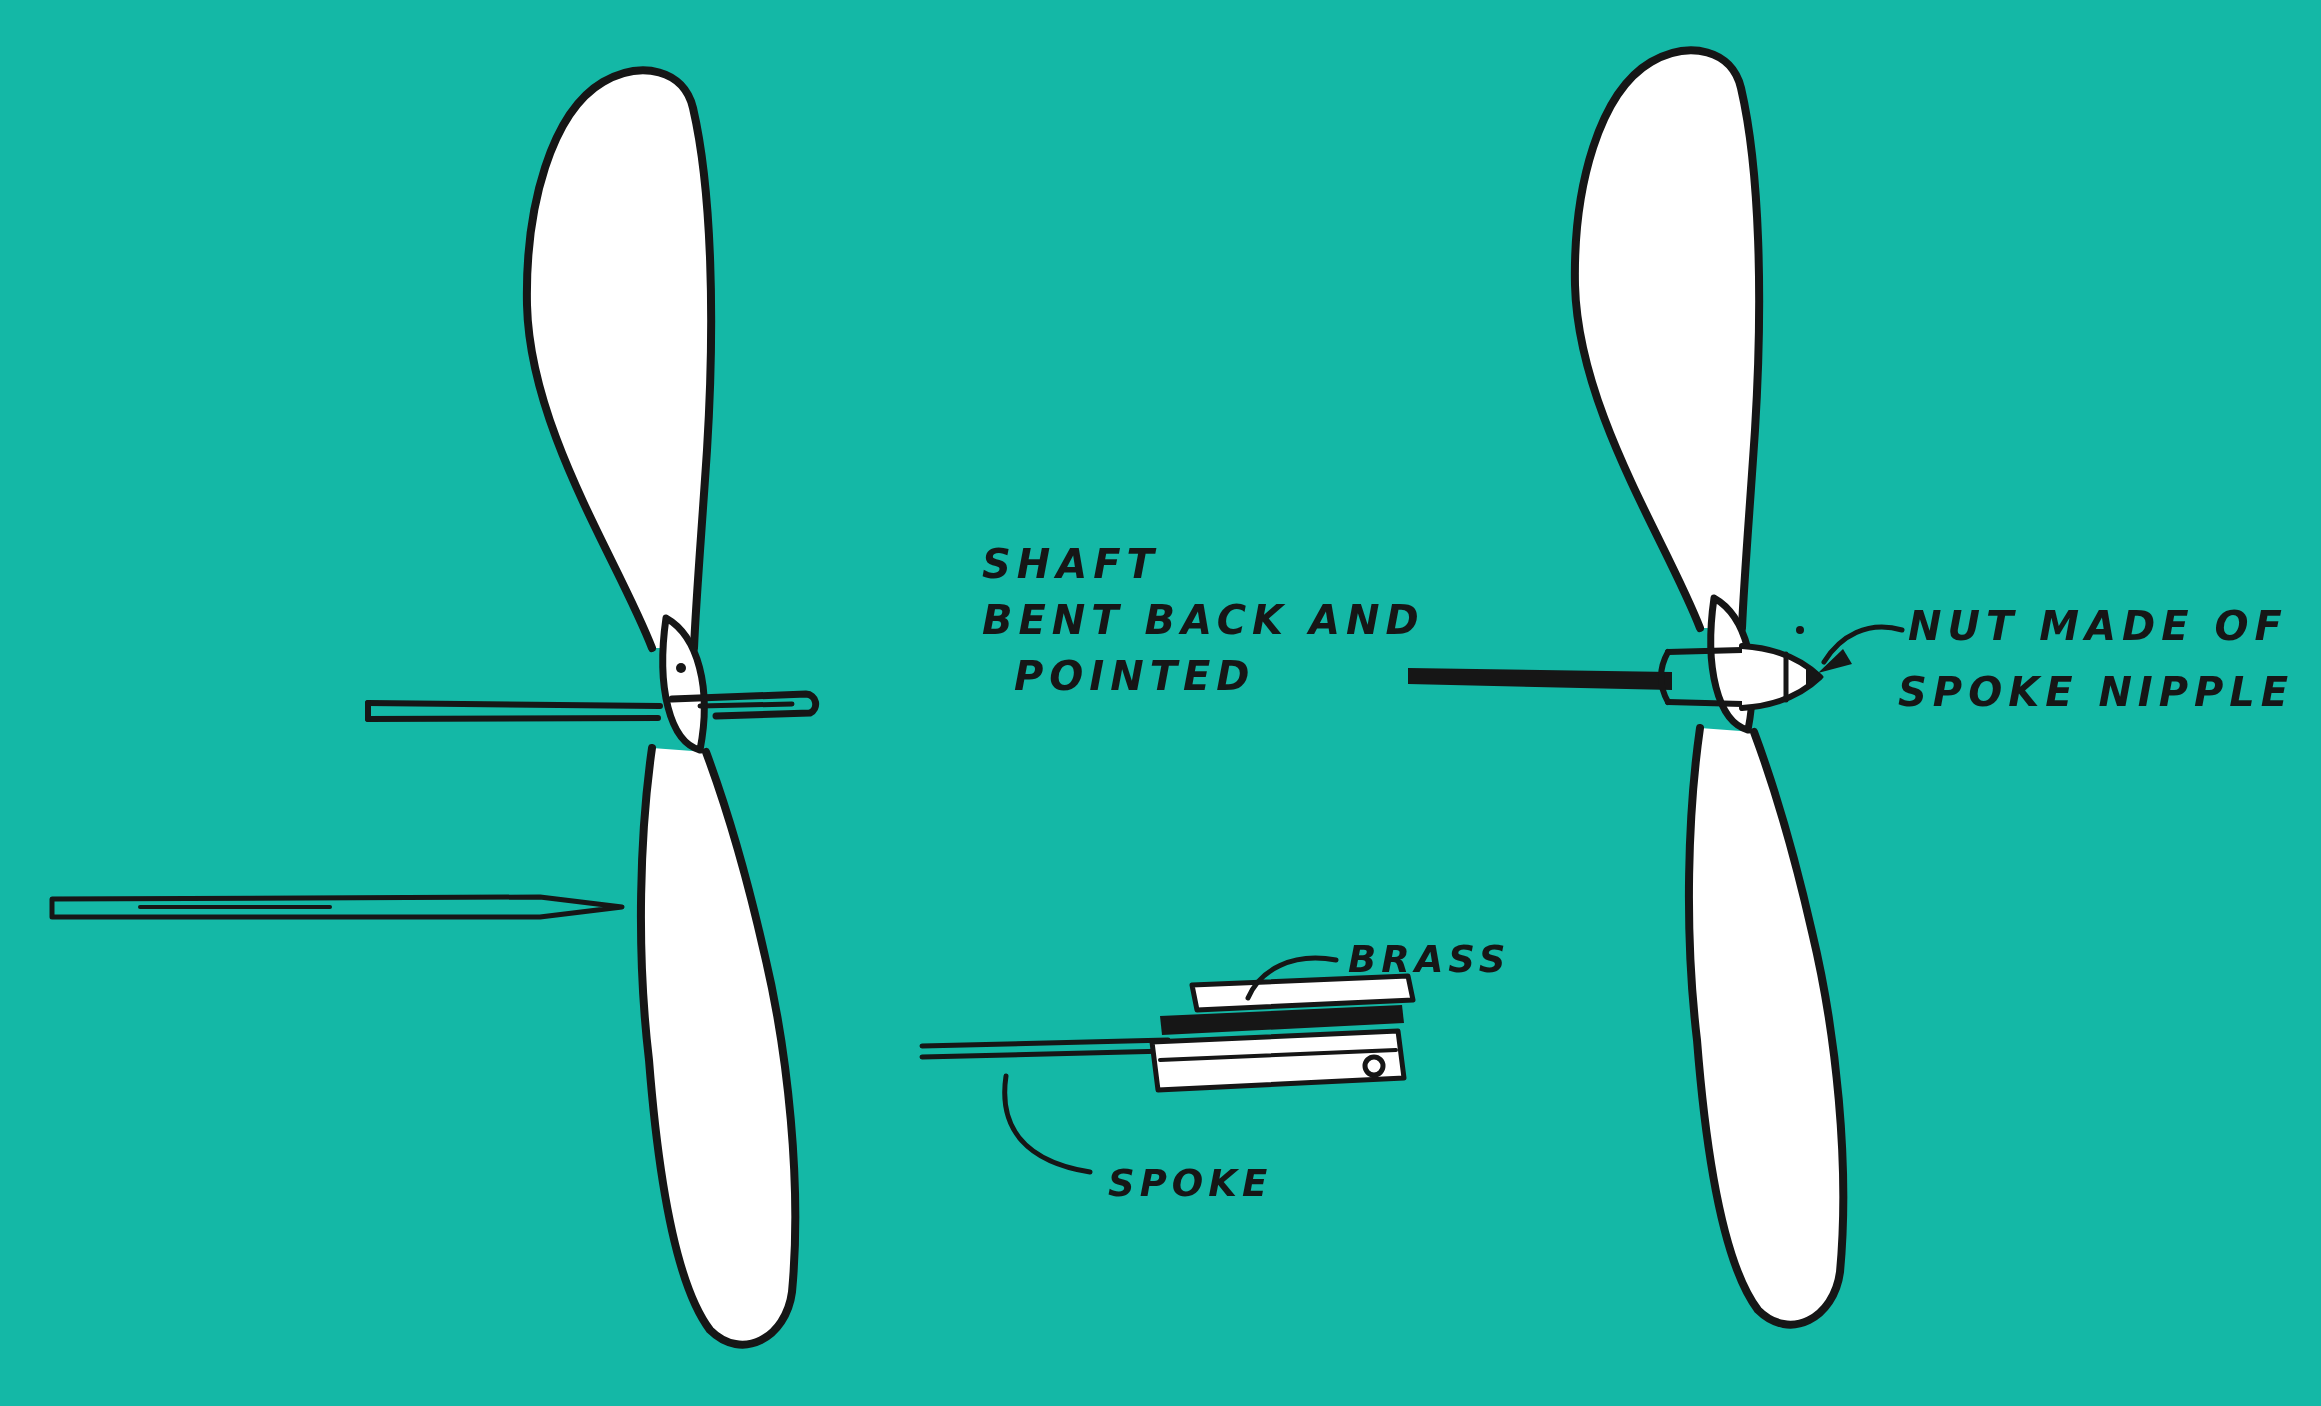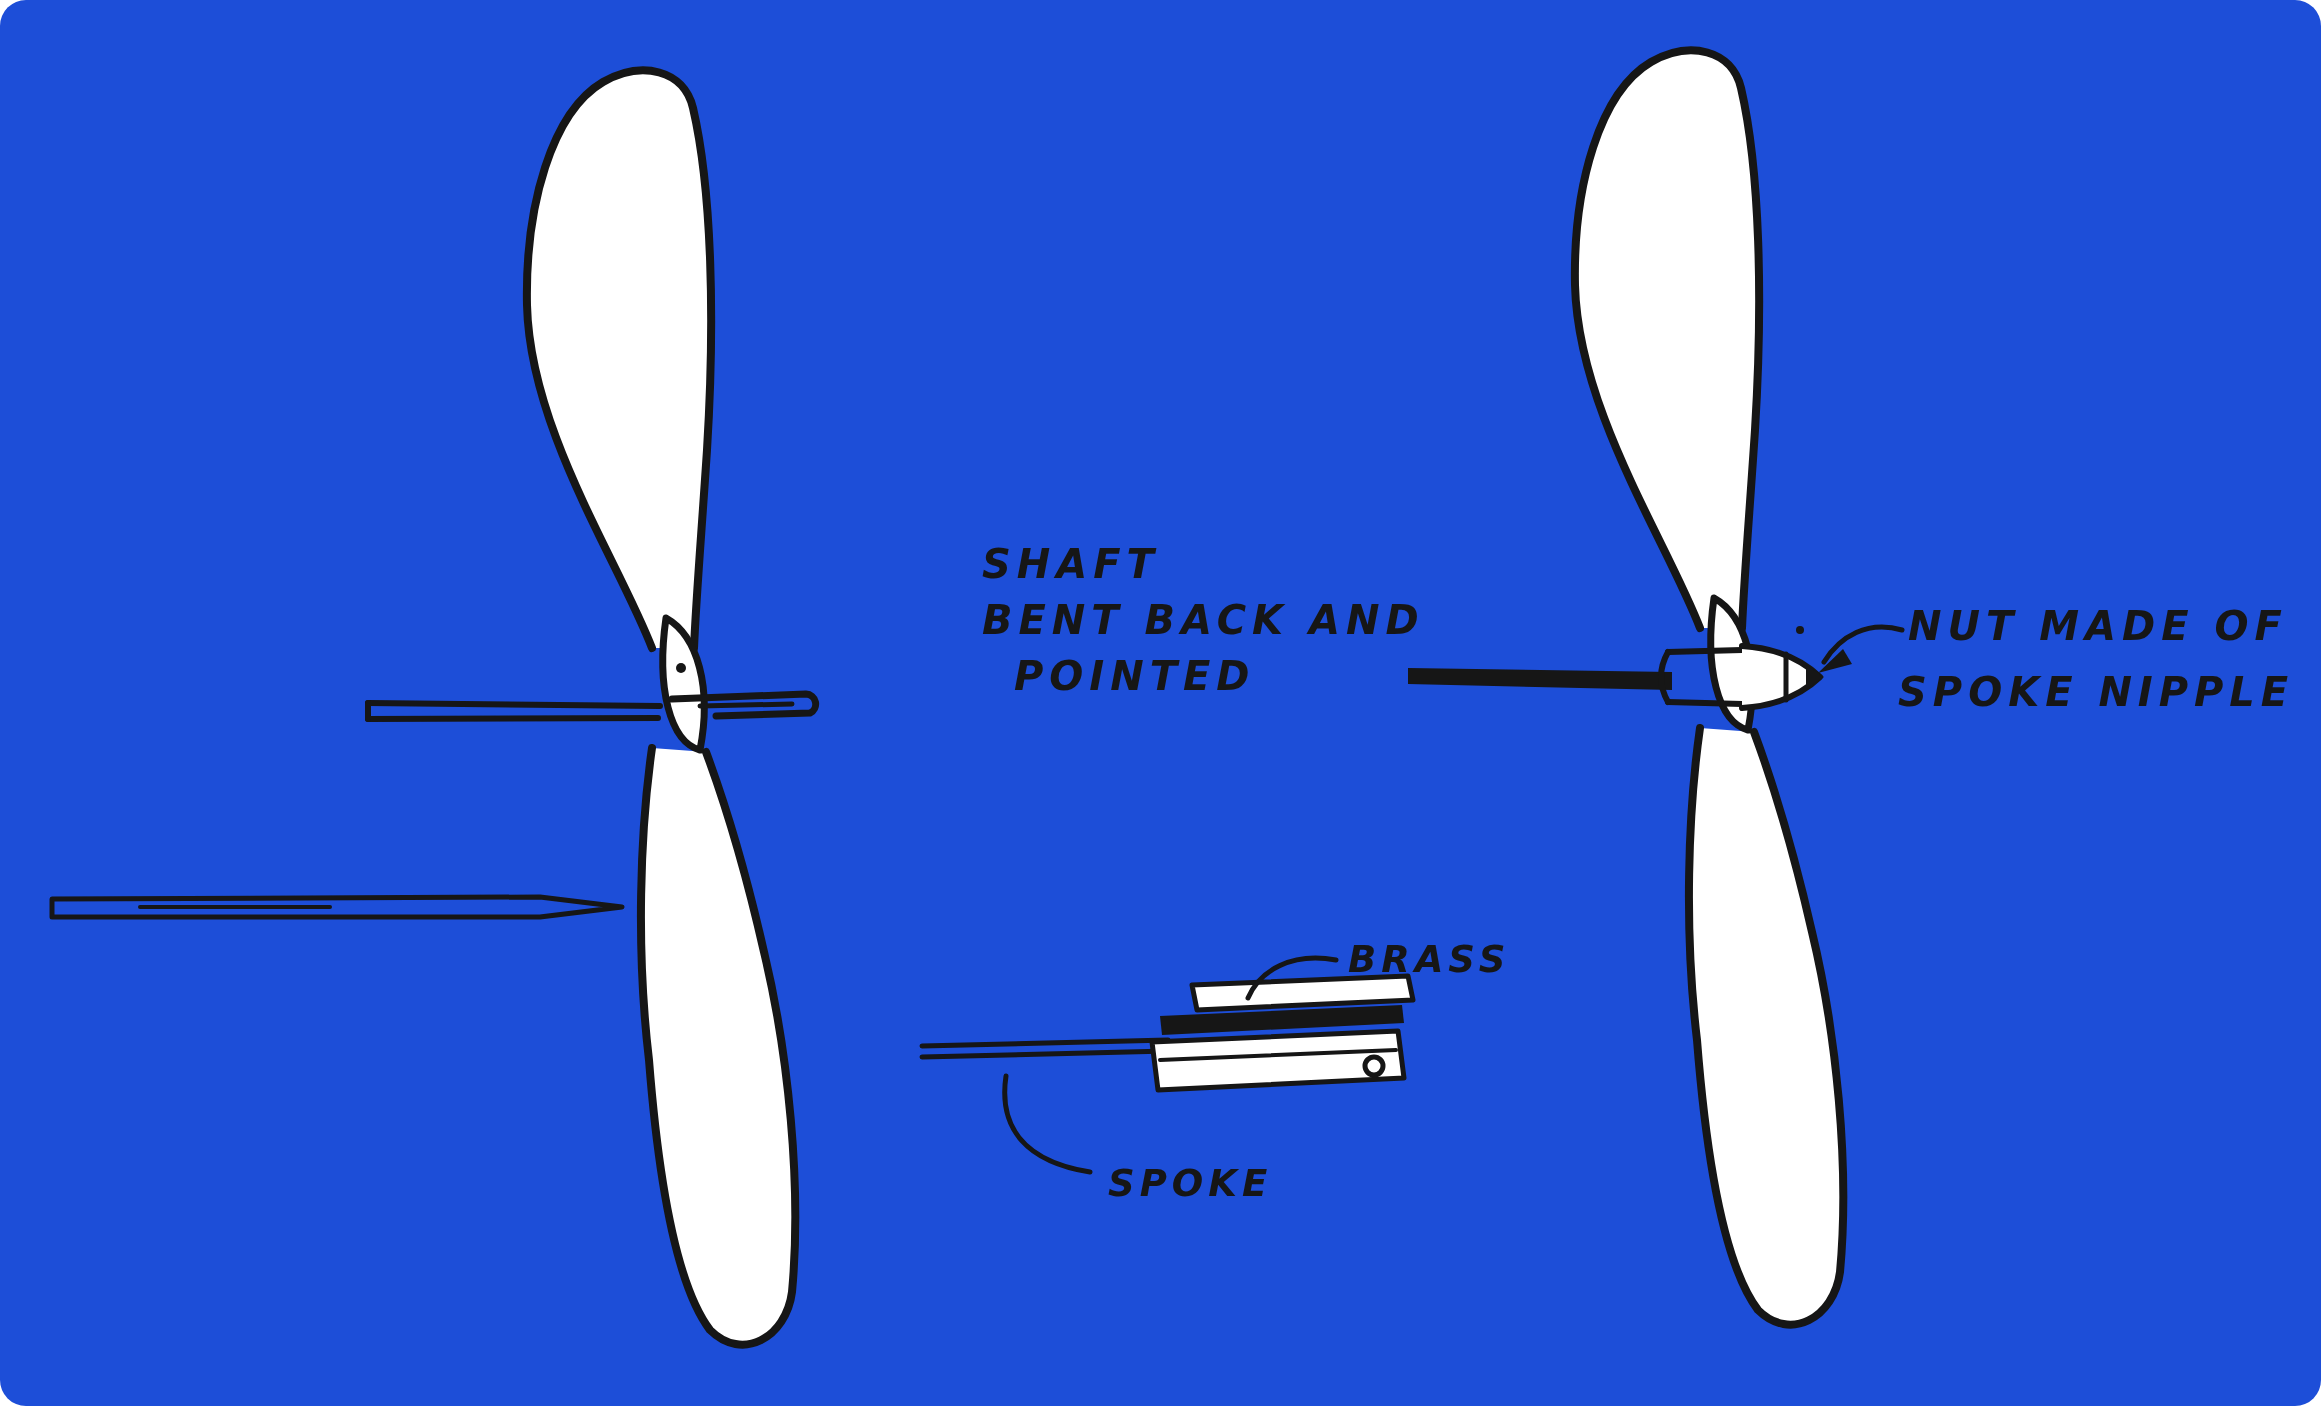--- a/index.html
+++ b/index.html
@@ -1,22 +1,21 @@
 <!DOCTYPE html>
 <html><head>
 <meta charset="utf-8">
 <style>
   html, body { margin: 0; padding: 0; background: #ffffff; }
   .canvas {
     position: relative;
     width: 2321px;
     height: 1406px;
-    background: #1d4ed8;
+    background: #14b8a6;
     overflow: hidden;
-    border-radius: 26px;
   }
   svg { display: block; width: 100%; height: 100%; }
 
   
   .ink  { stroke: #161616; fill: none; stroke-width: 8; stroke-linecap: round; stroke-linejoin: round; }
   .ink7 { stroke: #161616; fill: none; stroke-width: 7; stroke-linecap: round; stroke-linejoin: round; }
   .ink6 { stroke: #161616; fill: none; stroke-width: 6; stroke-linecap: round; stroke-linejoin: round; }
   .ink5 { stroke: #161616; fill: none; stroke-width: 5; stroke-linecap: round; stroke-linejoin: round; }
   .ink4 { stroke: #161616; fill: none; stroke-width: 4; stroke-linecap: round; stroke-linejoin: round; }
   .inkfill { fill: #161616; stroke: none; }

